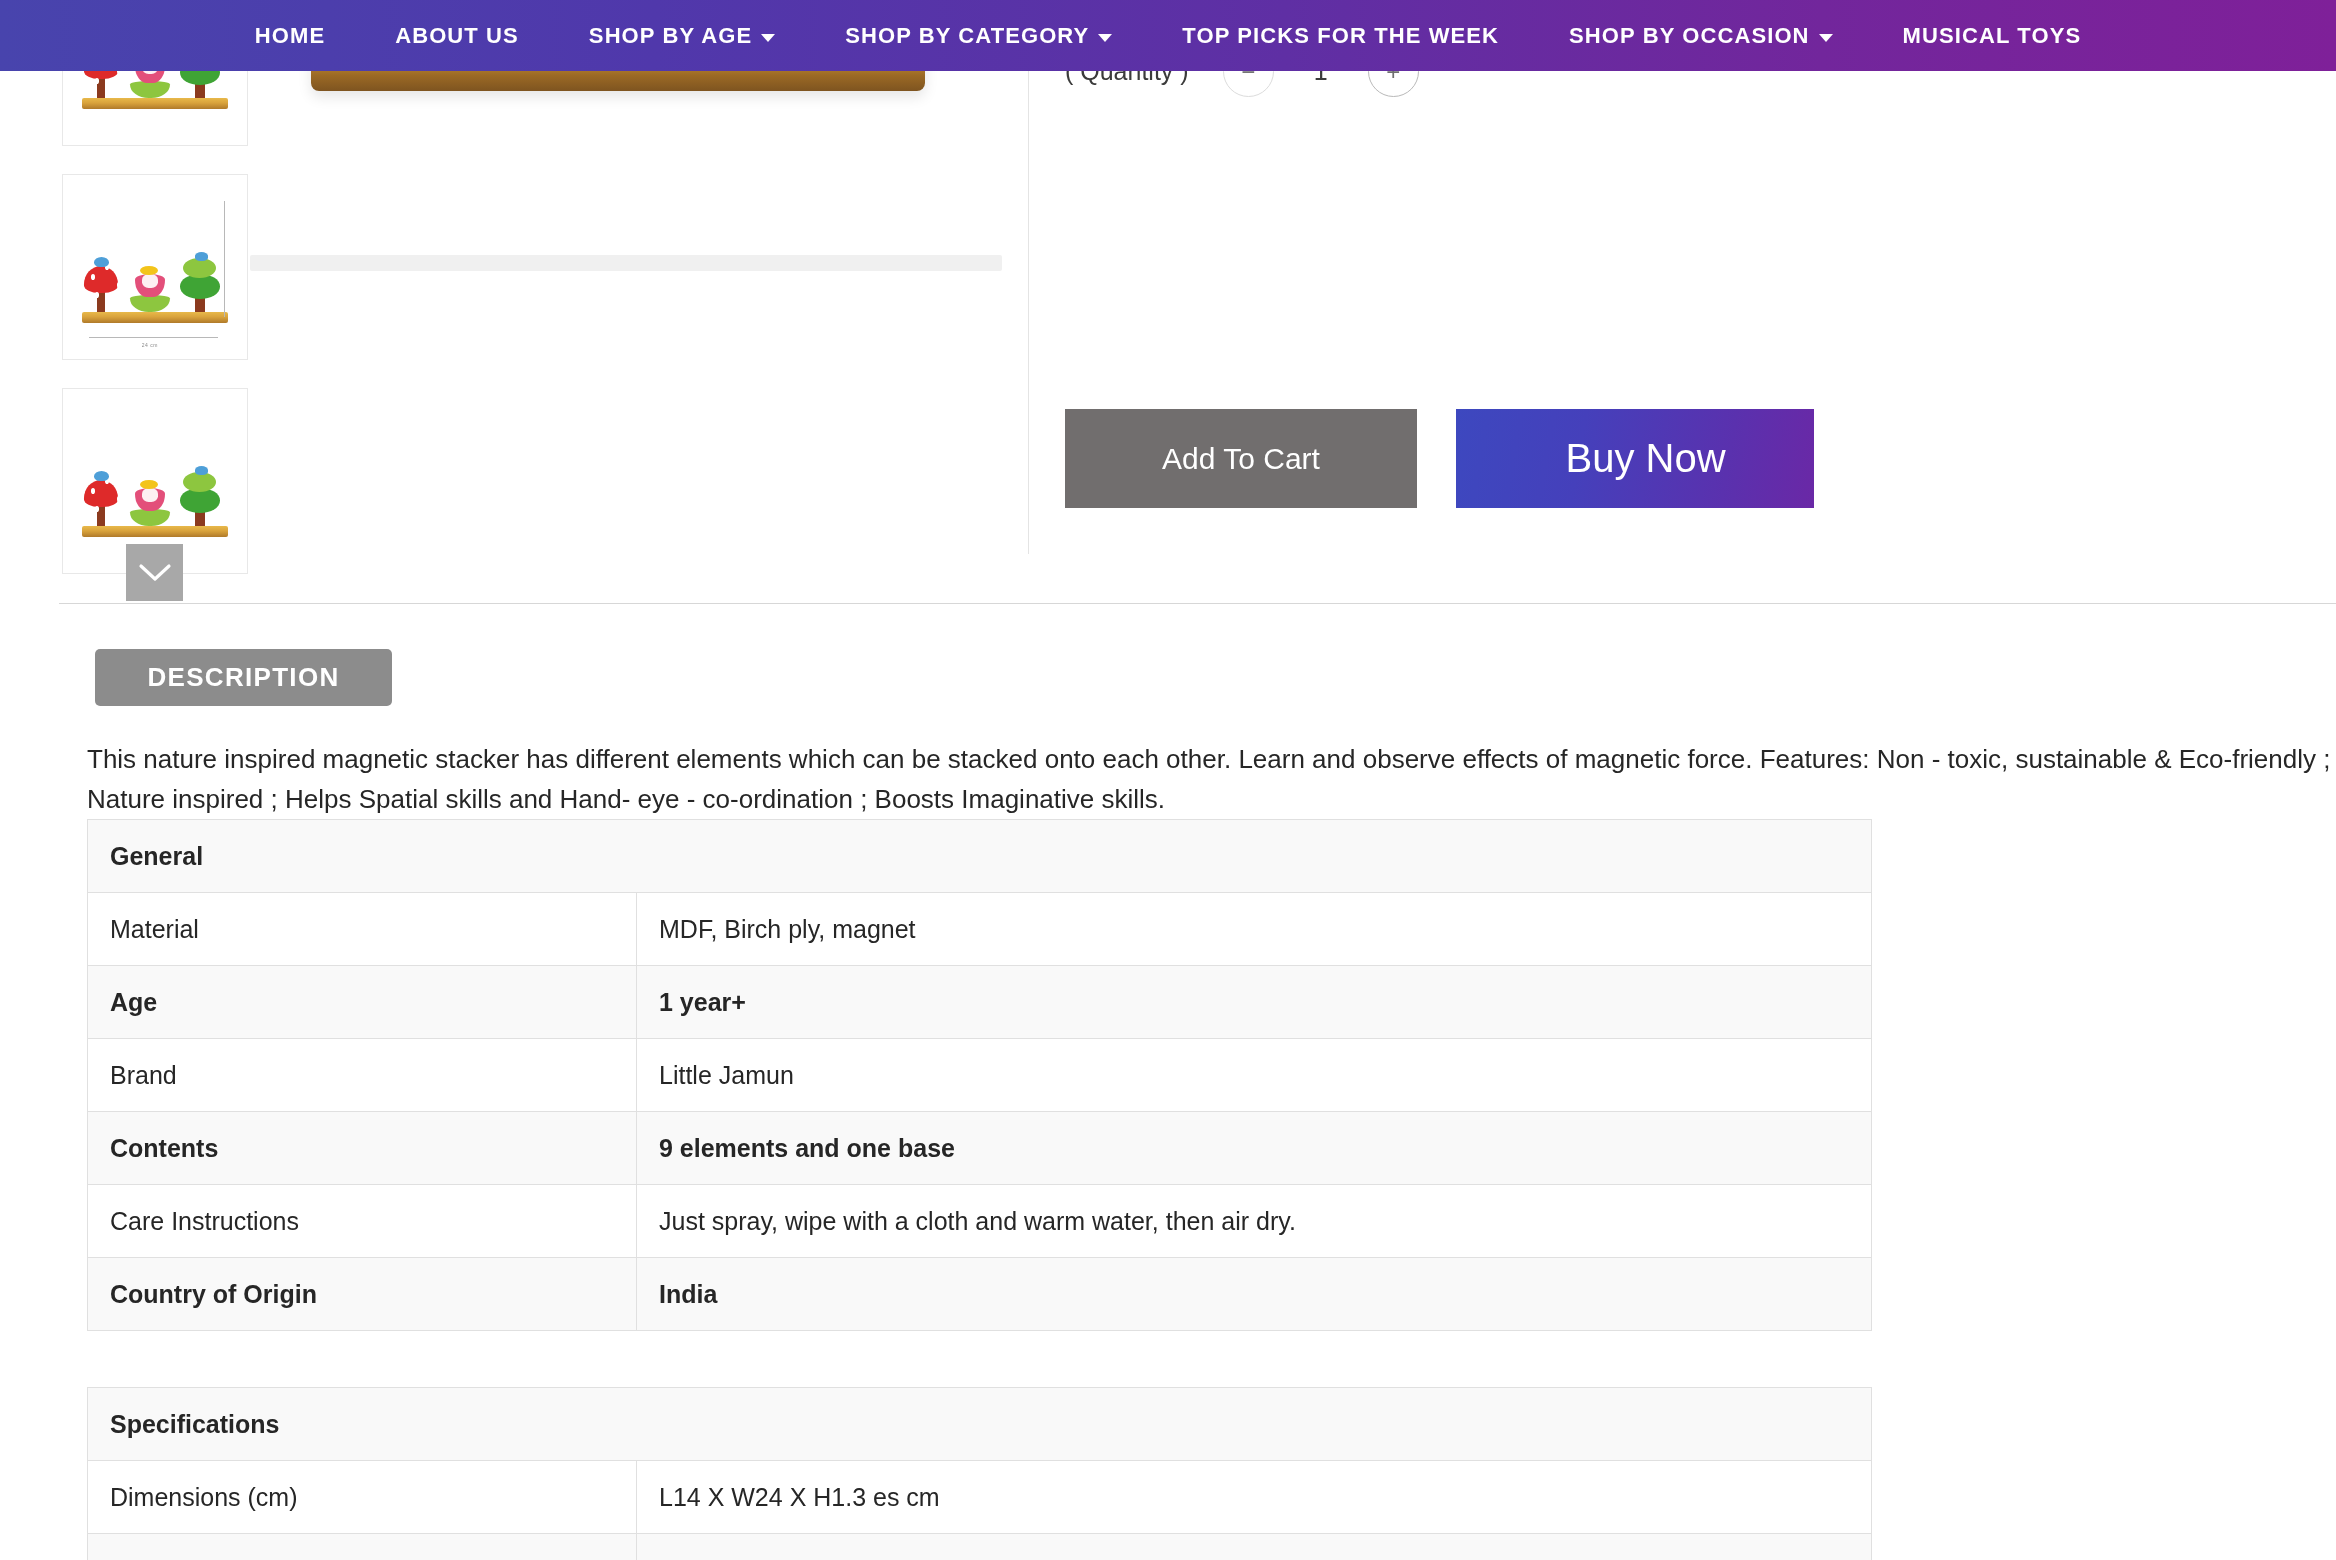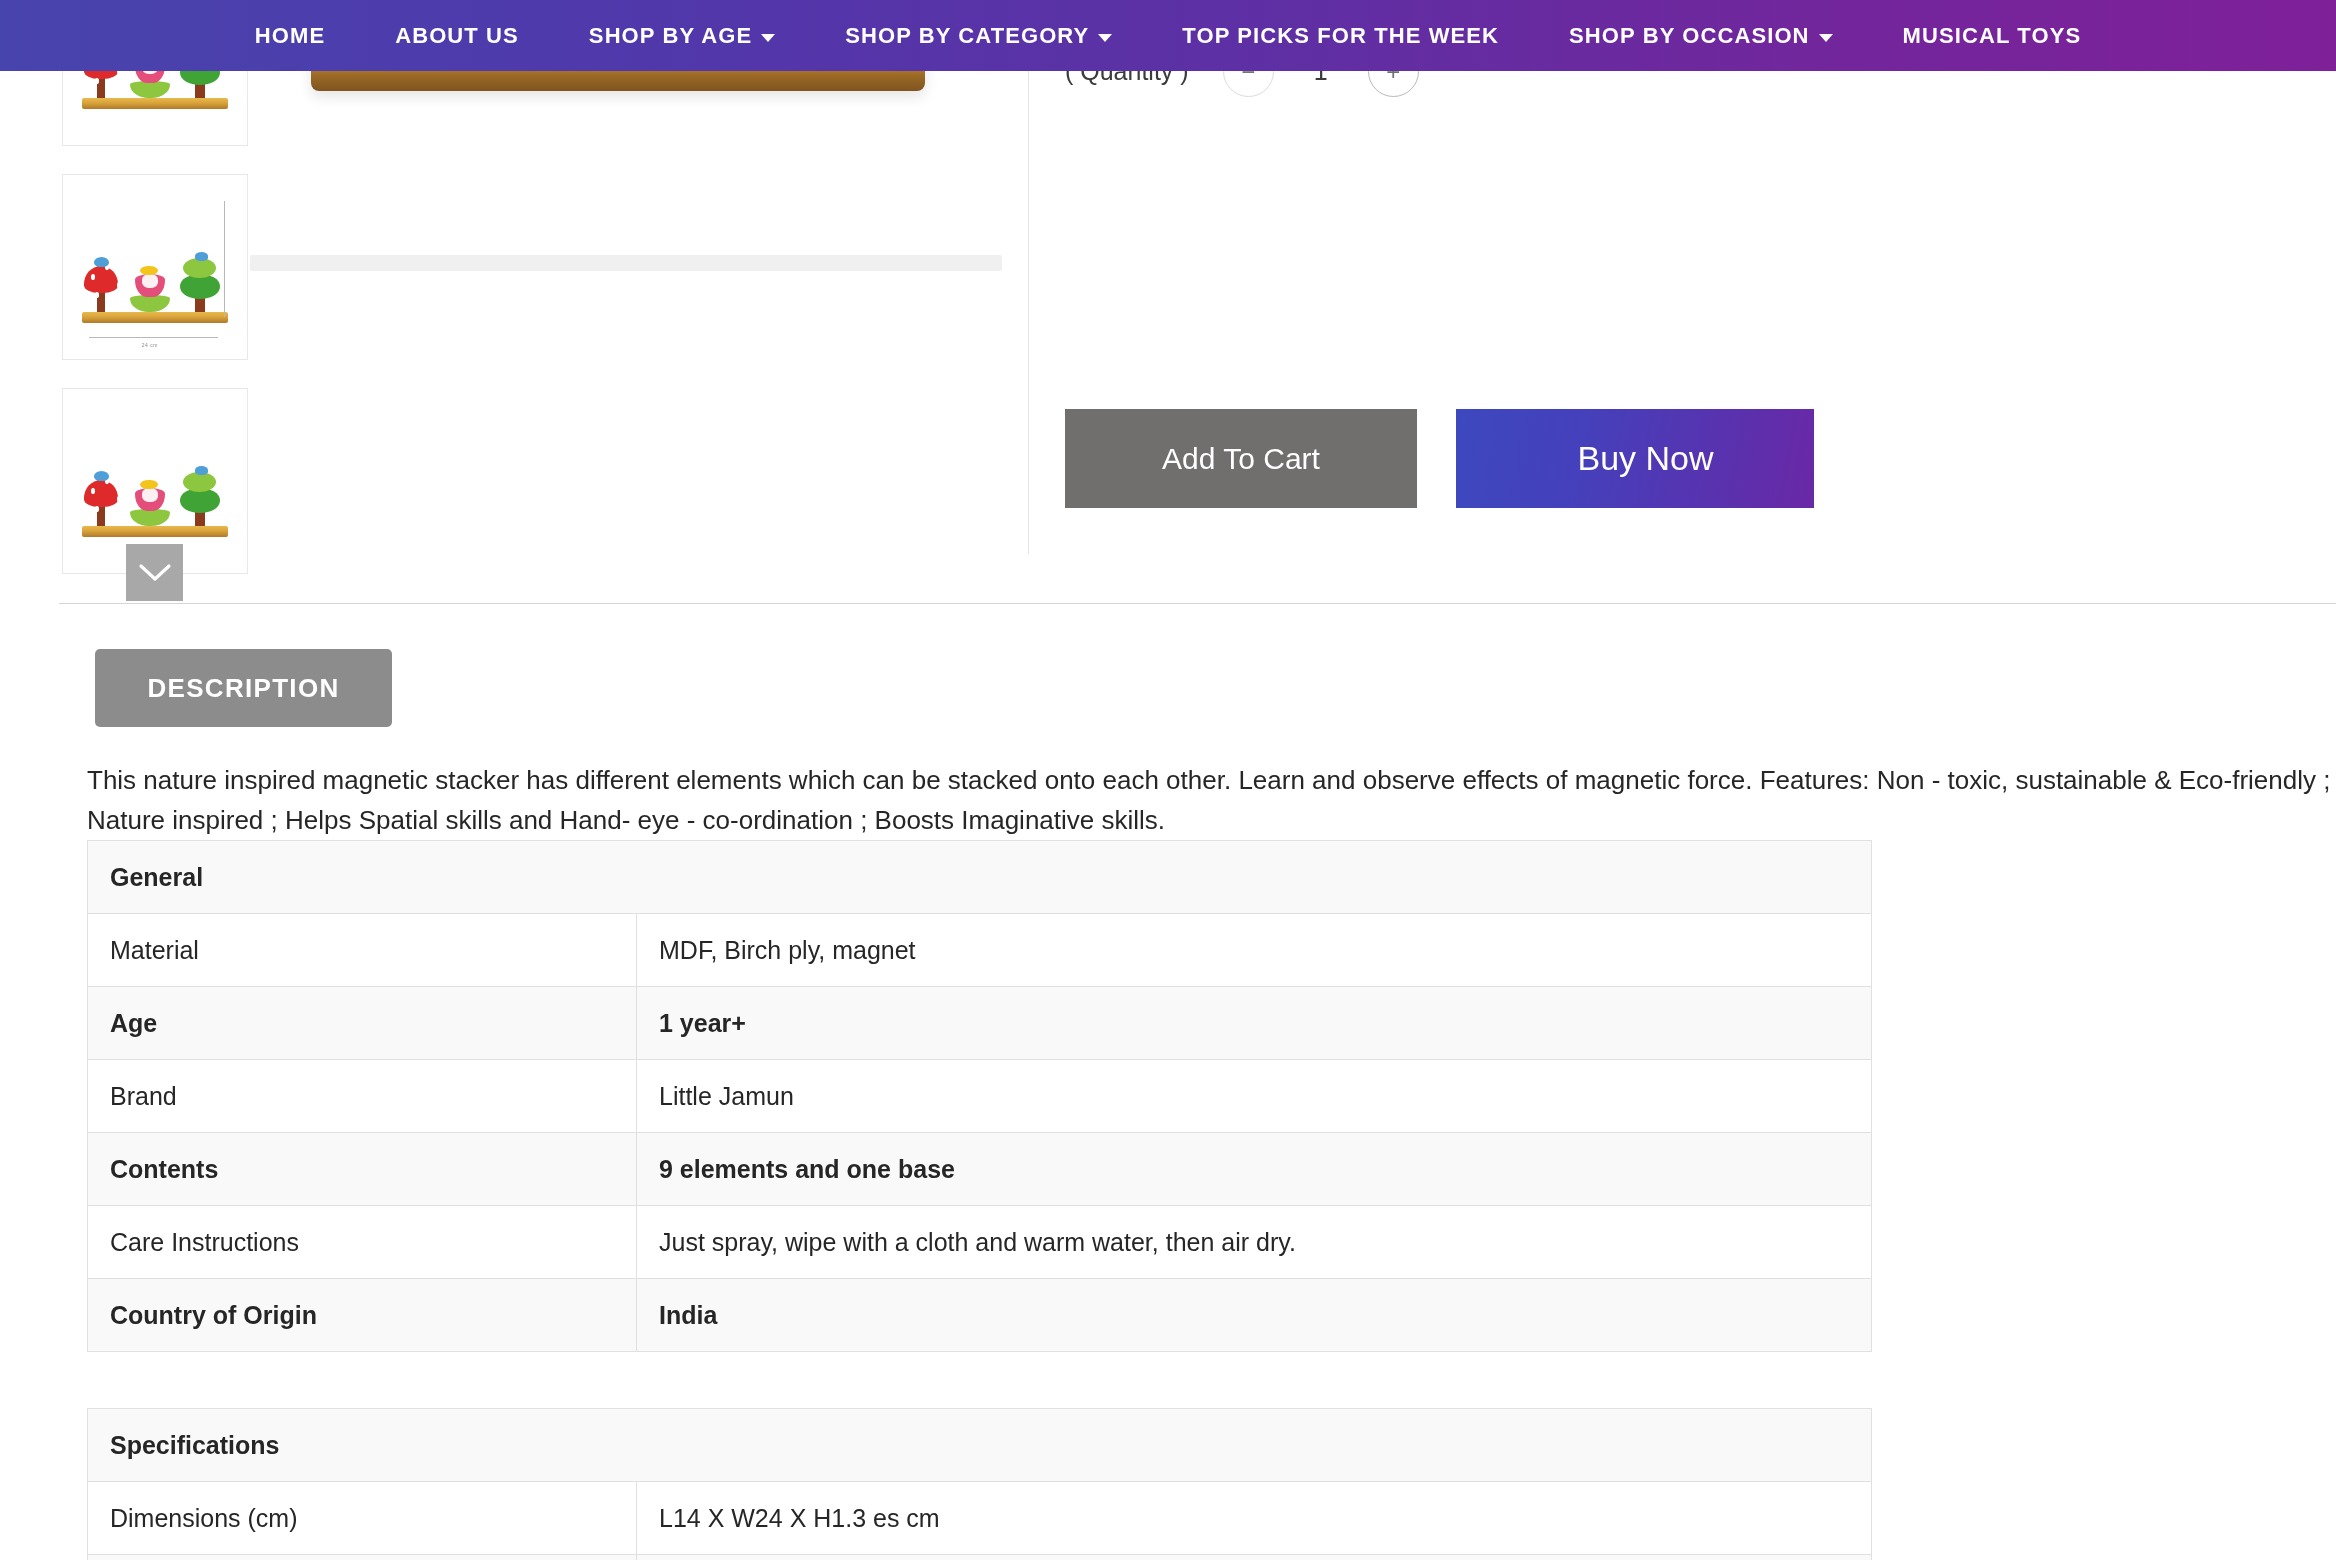--- a/index.html
+++ b/index.html
@@ -282,21 +282,21 @@
     font-size: 30px;
     display: flex; align-items: center; justify-content: center;
     cursor: pointer;
     border: none;
     font-family: "Liberation Sans", sans-serif;
   }
   .btn-buy {
     width: 358px; height: 99px;
     background: linear-gradient(100deg, #3d48bf 0%, #4540bb 35%, #5a31ae 75%, #6a28a6 100%);
     color: #ffffff;
-    font-size: 34px;
+    font-size: 40px;
     display: flex; align-items: center; justify-content: center;
     cursor: pointer;
     border: none;
     font-family: "Liberation Sans", sans-serif;
     padding-left: 21px;
   }
 
   
   .section-rule {
     position: absolute;
@@ -310,21 +310,21 @@
   
   .desc-wrap {
     position: absolute;
     top: 649px;
     left: 0;
     width: 2336px;
   }
   .desc-tab {
     margin-left: 95px;
     width: 297px;
-    height: 78px;
+    height: 57px;
     background: #8c8c8c;
     border-radius: 5px;
     color: #ffffff;
     font-size: 26px;
     font-weight: 700;
     letter-spacing: 1.3px;
     display: flex;
     align-items: center;
     justify-content: center;
     cursor: pointer;

